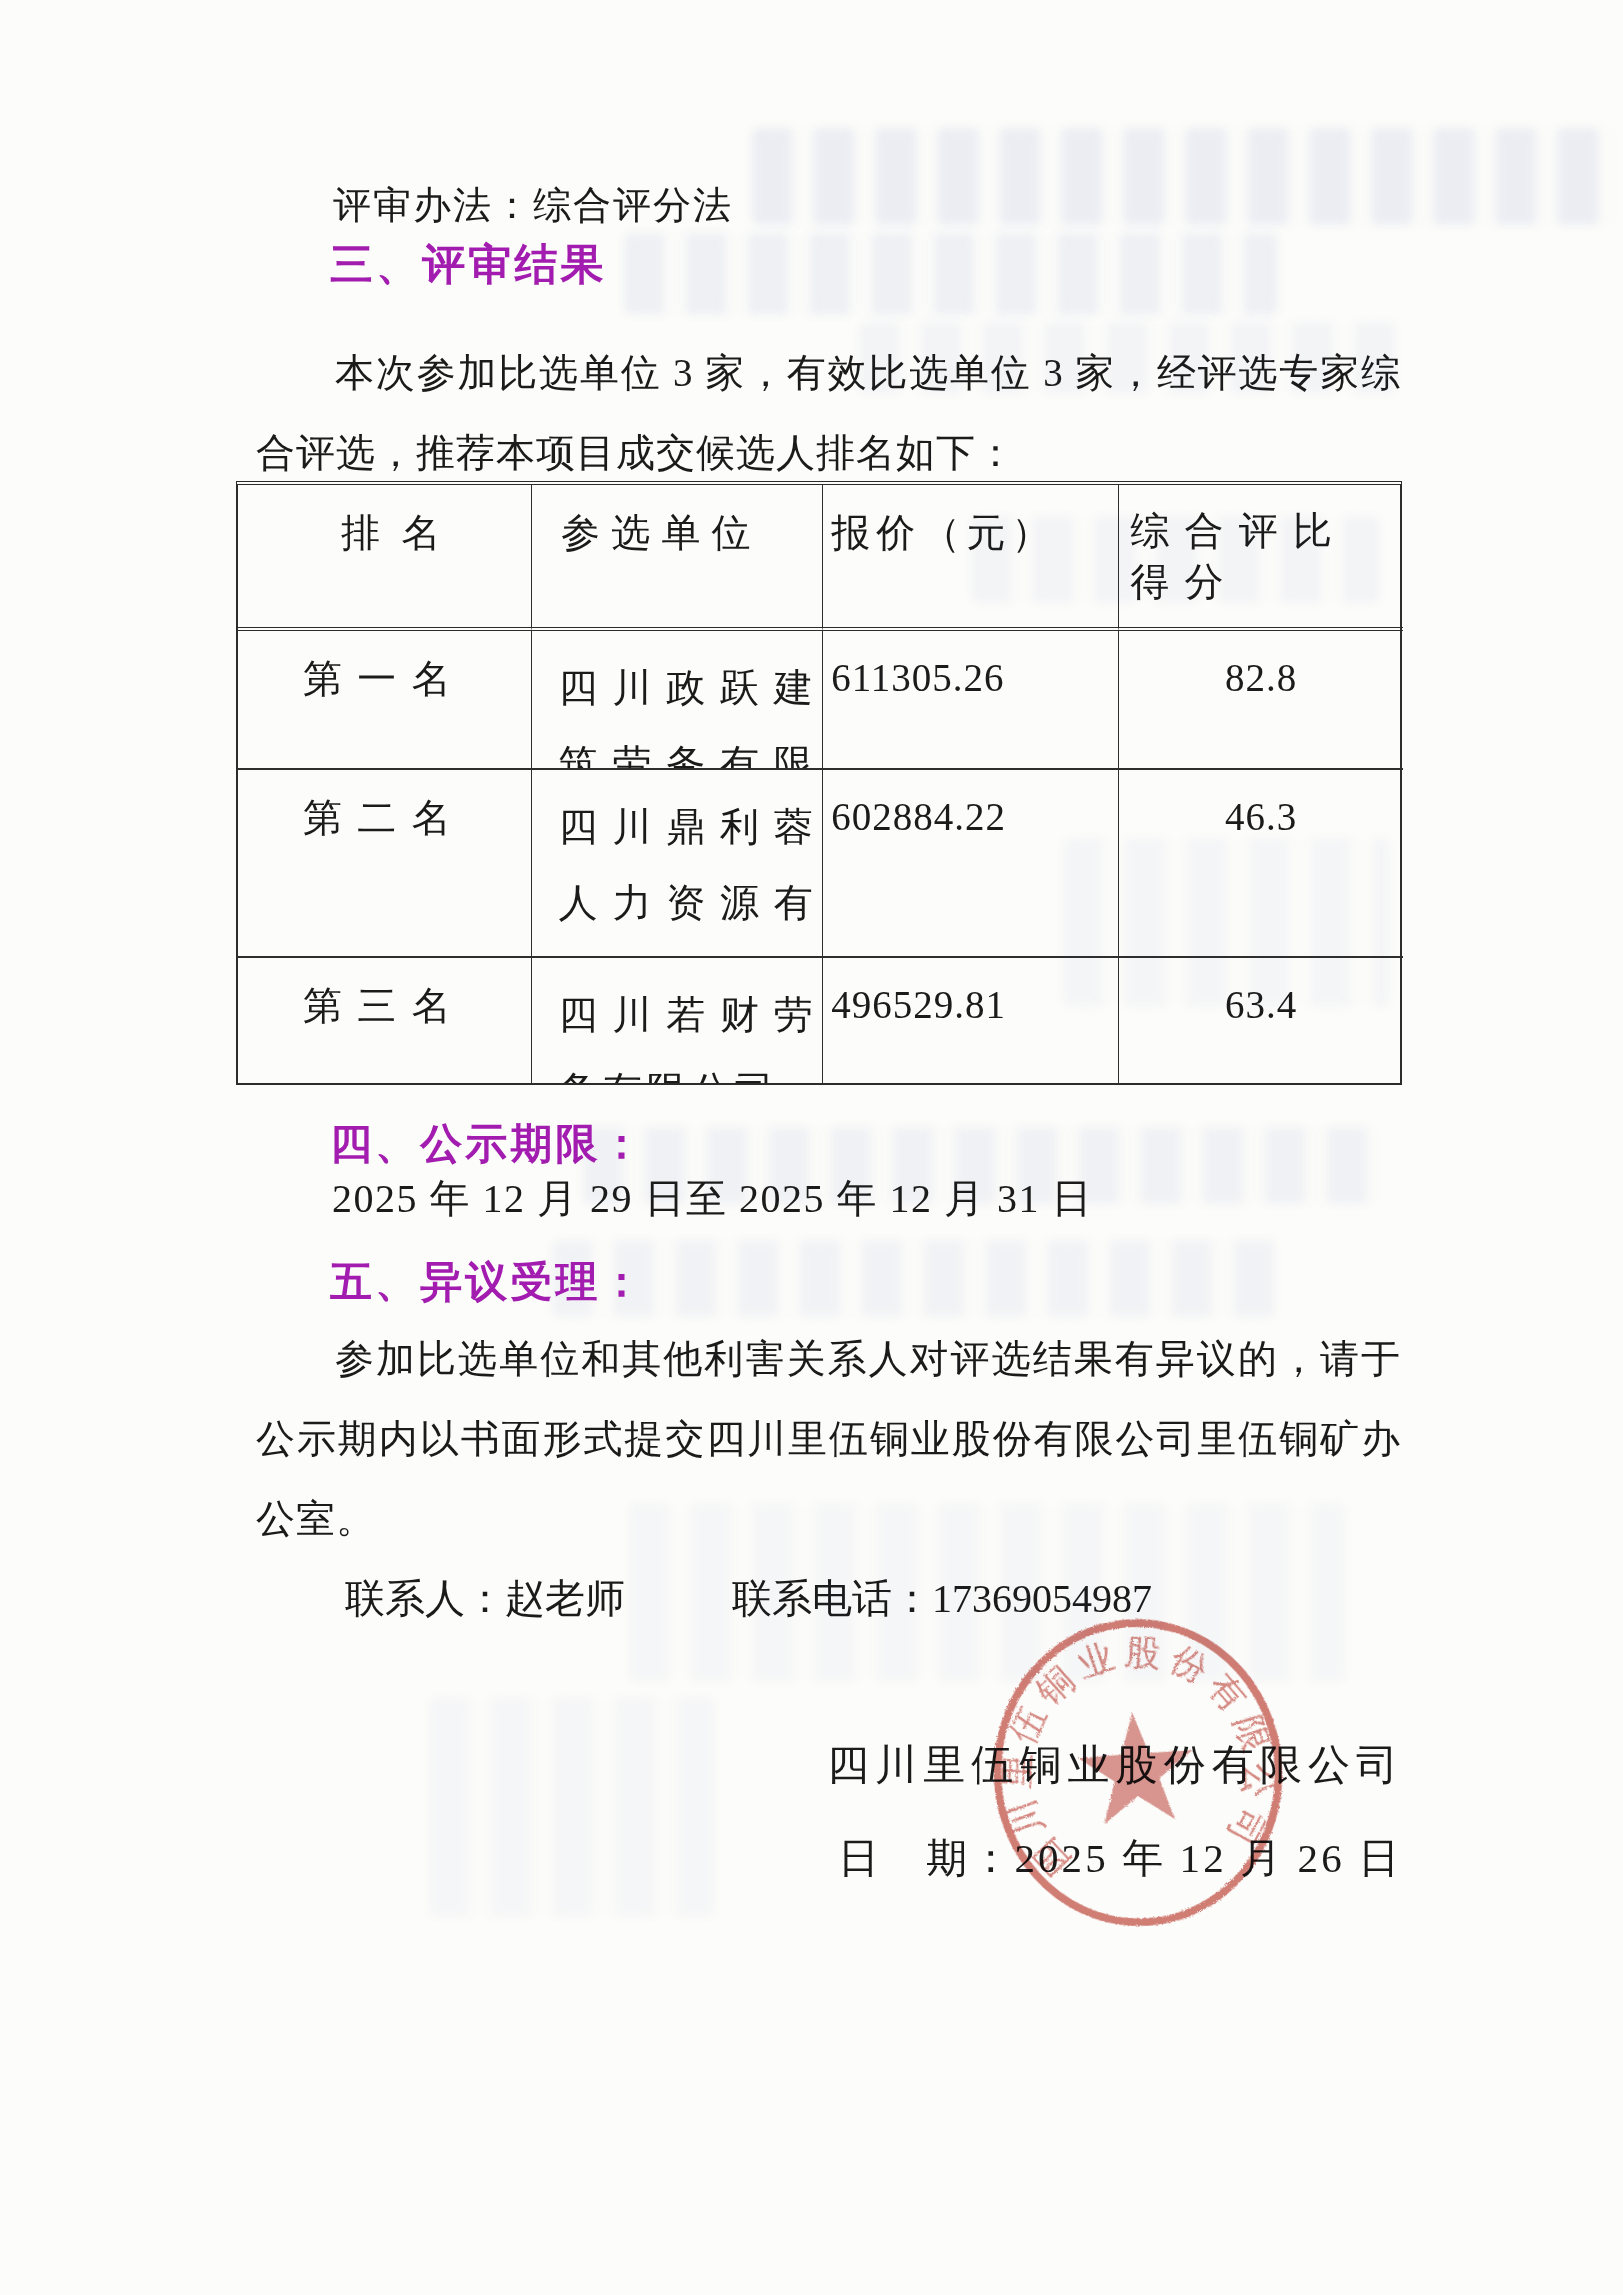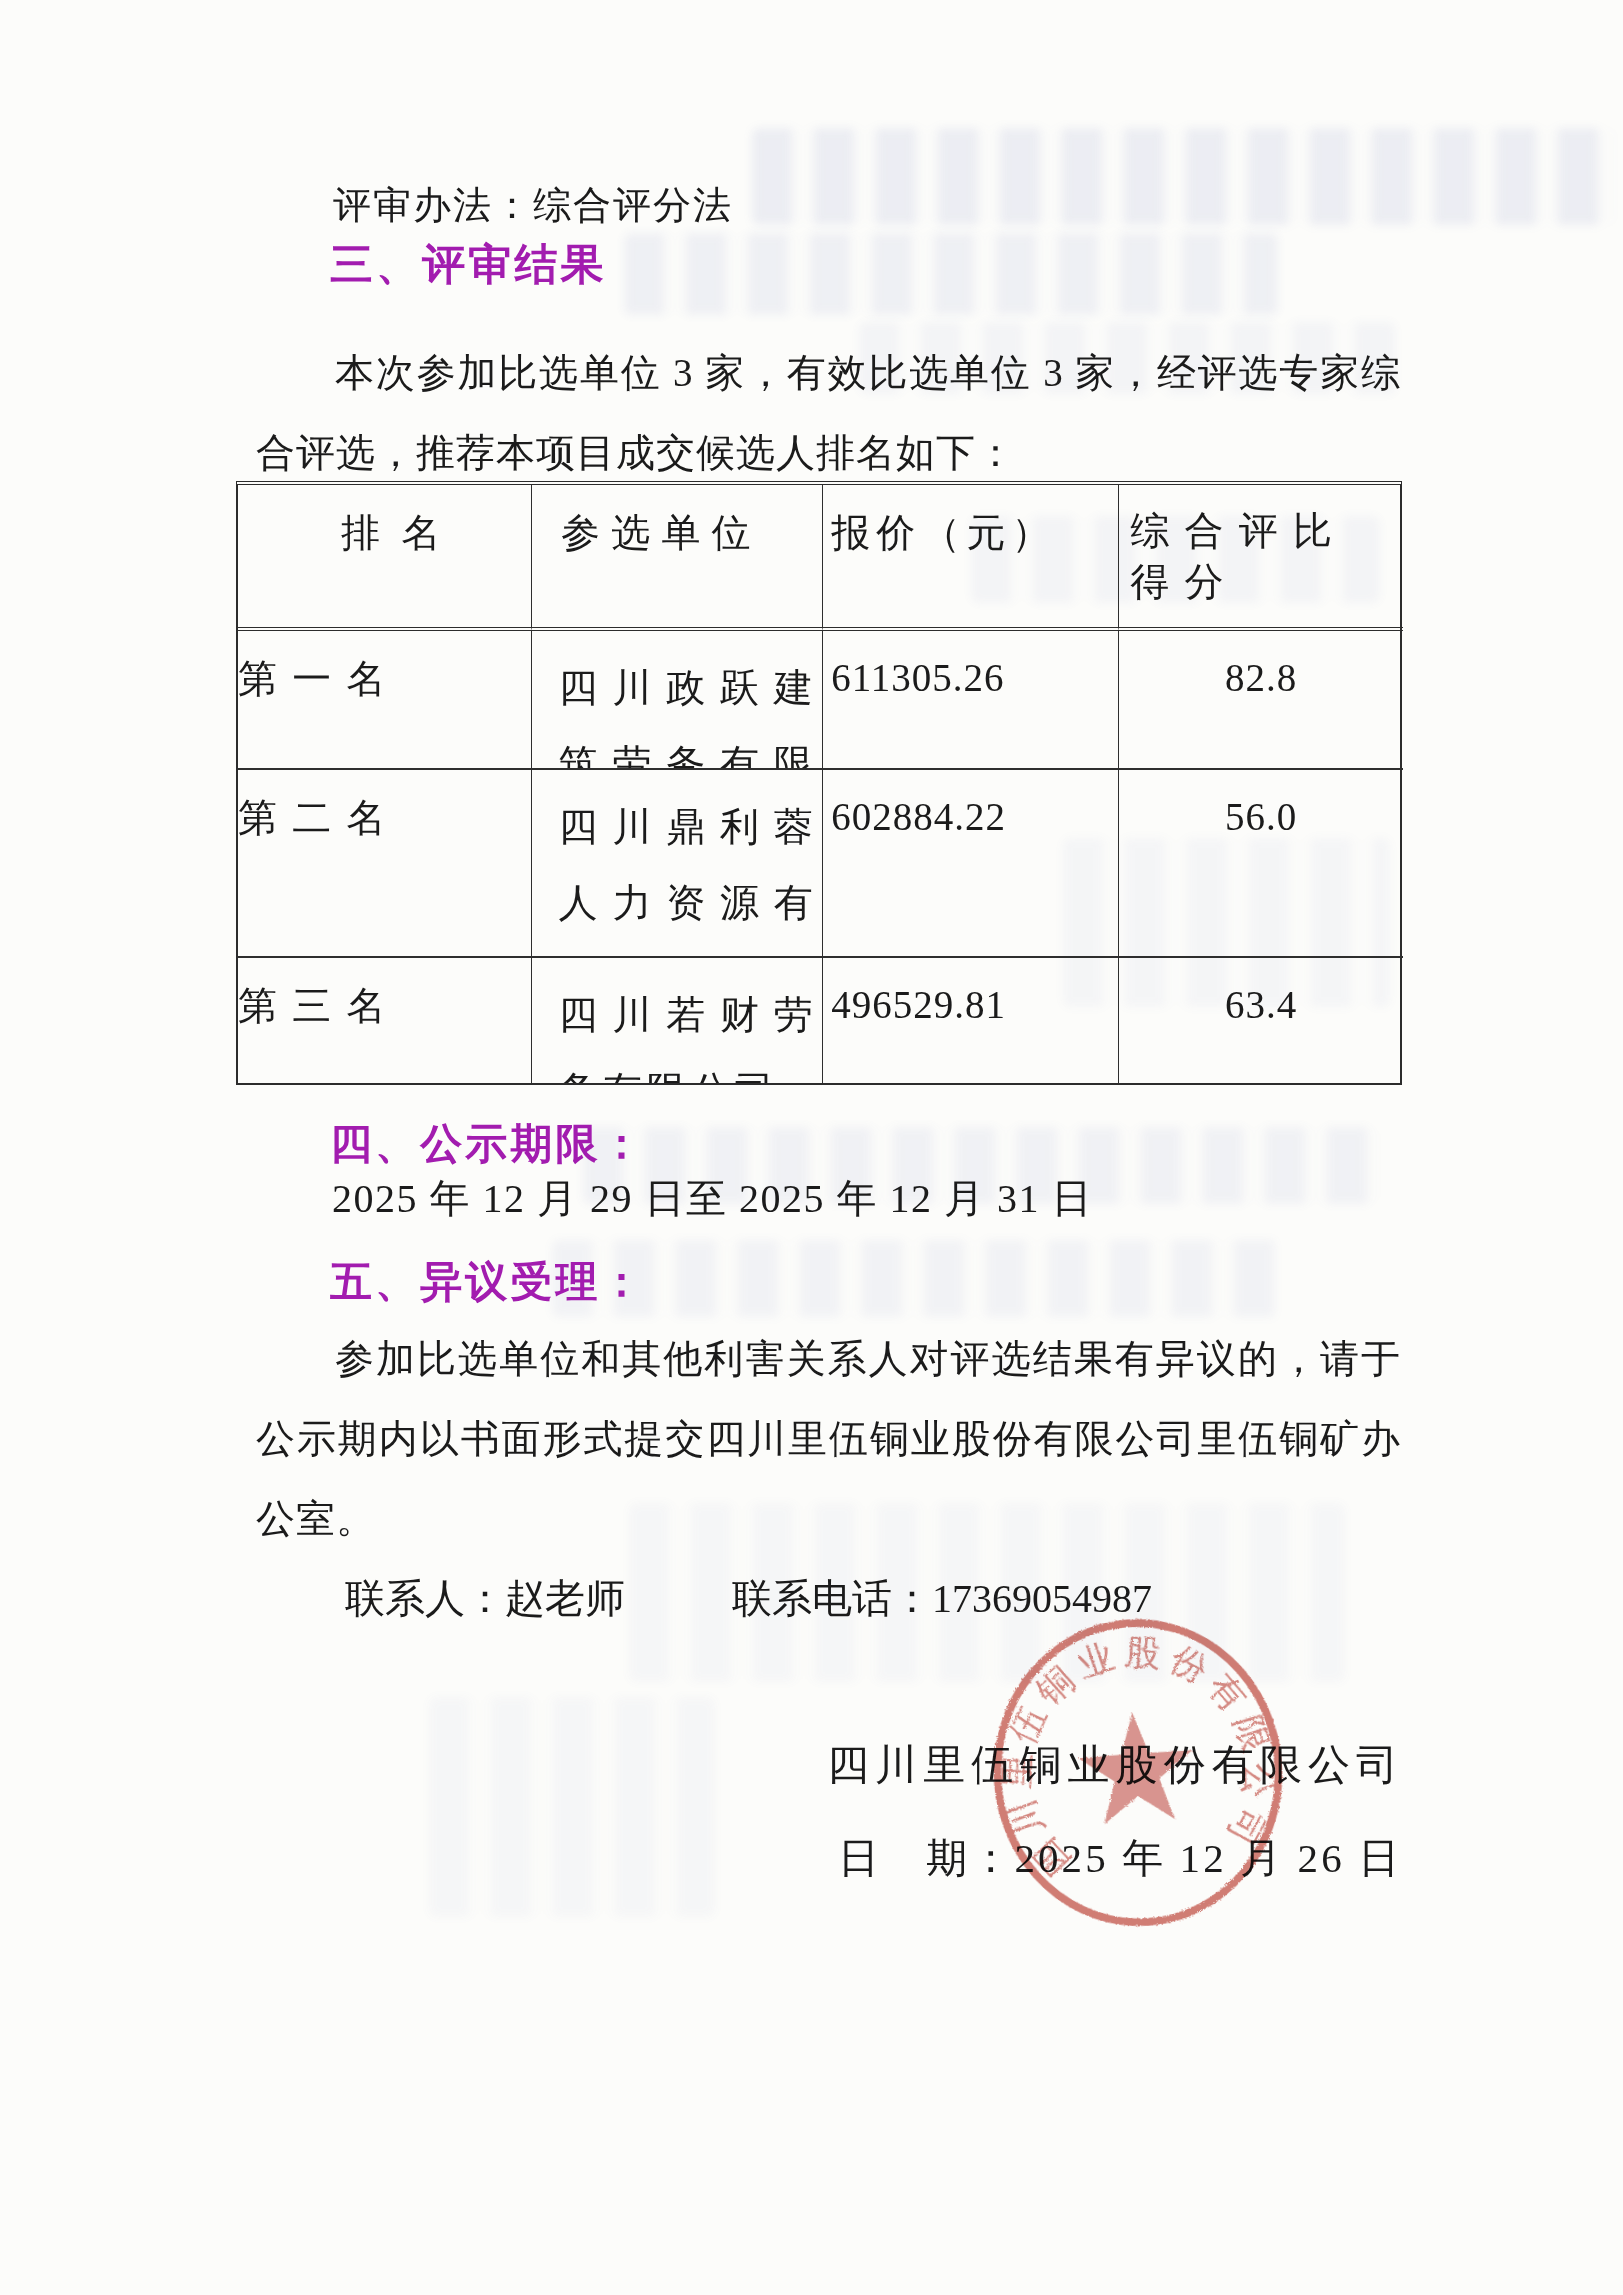--- a/index.html
+++ b/index.html
@@ -58,21 +58,21 @@
     border-right:1.5px solid #2e2e2e;
     border-bottom:2px solid #2e2e2e;
     box-sizing:border-box;
     font-size:39px;line-height:55px;
     overflow:hidden;
   }
   .cell:nth-child(4n){border-right:none;}
   .row-last .cell,.cell.last-row{border-bottom:none;}
   .hdr{padding-top:20.4px;}
   .hdr-sep{border-bottom:4.6px double #2c2c2c;}
-  .c-rank{padding-top:20.4px;letter-spacing:15.3px;}
+  .c-rank{text-align:center;padding-top:20.4px;letter-spacing:15.3px;}
   .c-unit{padding:19.4px 4.1px 0 26.6px;letter-spacing:5.1px;text-align:justify;text-justify:inter-character;word-break:break-all;line-height:76px;}
   .c-price{padding:19.4px 3.1px 0 8.2px;letter-spacing:1px;}
   .c-score{text-align:center;padding-top:19.4px;letter-spacing:1px;}
   .h-rank{letter-spacing:21.5px;text-align:center;padding-left:34px;}
   .h-unit{padding-left:29px;letter-spacing:11.2px;}
   .h-price{padding-left:8.2px;letter-spacing:6.1px;}
   .h-score{padding-left:11.2px;padding-right:7.2px;letter-spacing:15.3px;line-height:51px;word-break:break-all;}
   
   .seal{
     position:absolute;left:983px;top:1608px;width:313px;height:329px;
@@ -108,21 +108,21 @@
     <div class="cell hdr hdr-sep h-score">综合评比得分</div>
 
     <div class="cell c-rank">第一名</div>
     <div class="cell c-unit">四川政跃建筑劳务有限公司</div>
     <div class="cell c-price">611305.26</div>
     <div class="cell c-score">82.8</div>
 
     <div class="cell c-rank">第二名</div>
     <div class="cell c-unit">四川鼎利蓉人力资源有限公司</div>
     <div class="cell c-price">602884.22</div>
-    <div class="cell c-score">56.0</div>
+    <div class="cell c-score">46.3</div>
 
     <div class="cell c-rank last-row">第三名</div>
     <div class="cell c-unit last-row">四川若财劳务有限公司</div>
     <div class="cell c-price last-row">496529.81</div>
     <div class="cell c-score last-row">63.4</div>
   </div>
 
   <div class="abs h-sec h4">四、公示期限：</div>
   <div class="abs period-line">2025 年 12 月 29 日至 2025 年 12 月 31 日</div>
 

